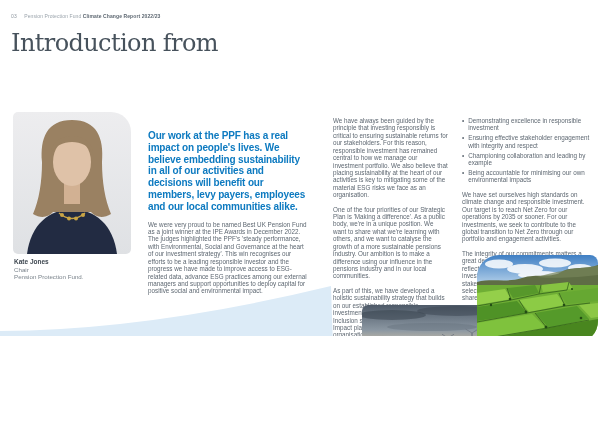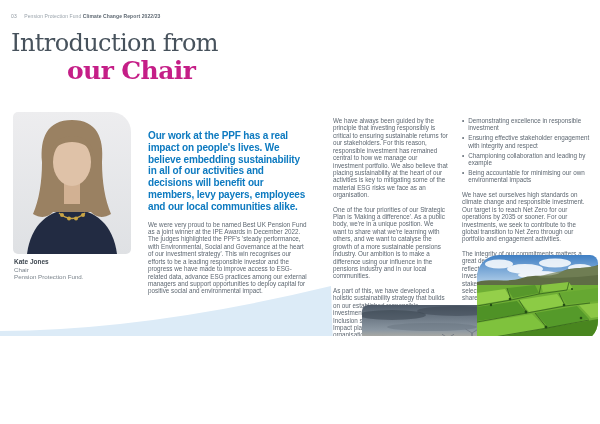--- a/index.html
+++ b/index.html
@@ -52,21 +52,20 @@
 <div class="page">
 
   <div class="hdr">
     <span class="pgnum">03</span>
     <span>Pension Protection Fund</span>
     <span> </span>
     <span class="bold">Climate Change Report 2022/23</span>
   </div>
 
   <div class="title1">Introduction from</div>
-  <div class="title2">our Chair</div>
 
   <svg class="swoosh" viewBox="0 0 600 424" aria-hidden="true">
     <path d="M0,331 Q150,330 331,286 L333,346 Q150,392 0,396 Z" fill="#dcebf7"></path>
   </svg>
 
   <div class="portrait">
     <svg viewBox="0 0 118 142" width="118" height="142" aria-hidden="true">
       <defs>
         <linearGradient id="pbg" x1="0" y1="0" x2="0" y2="1">
           <stop offset="0" stop-color="#ededef"></stop>

